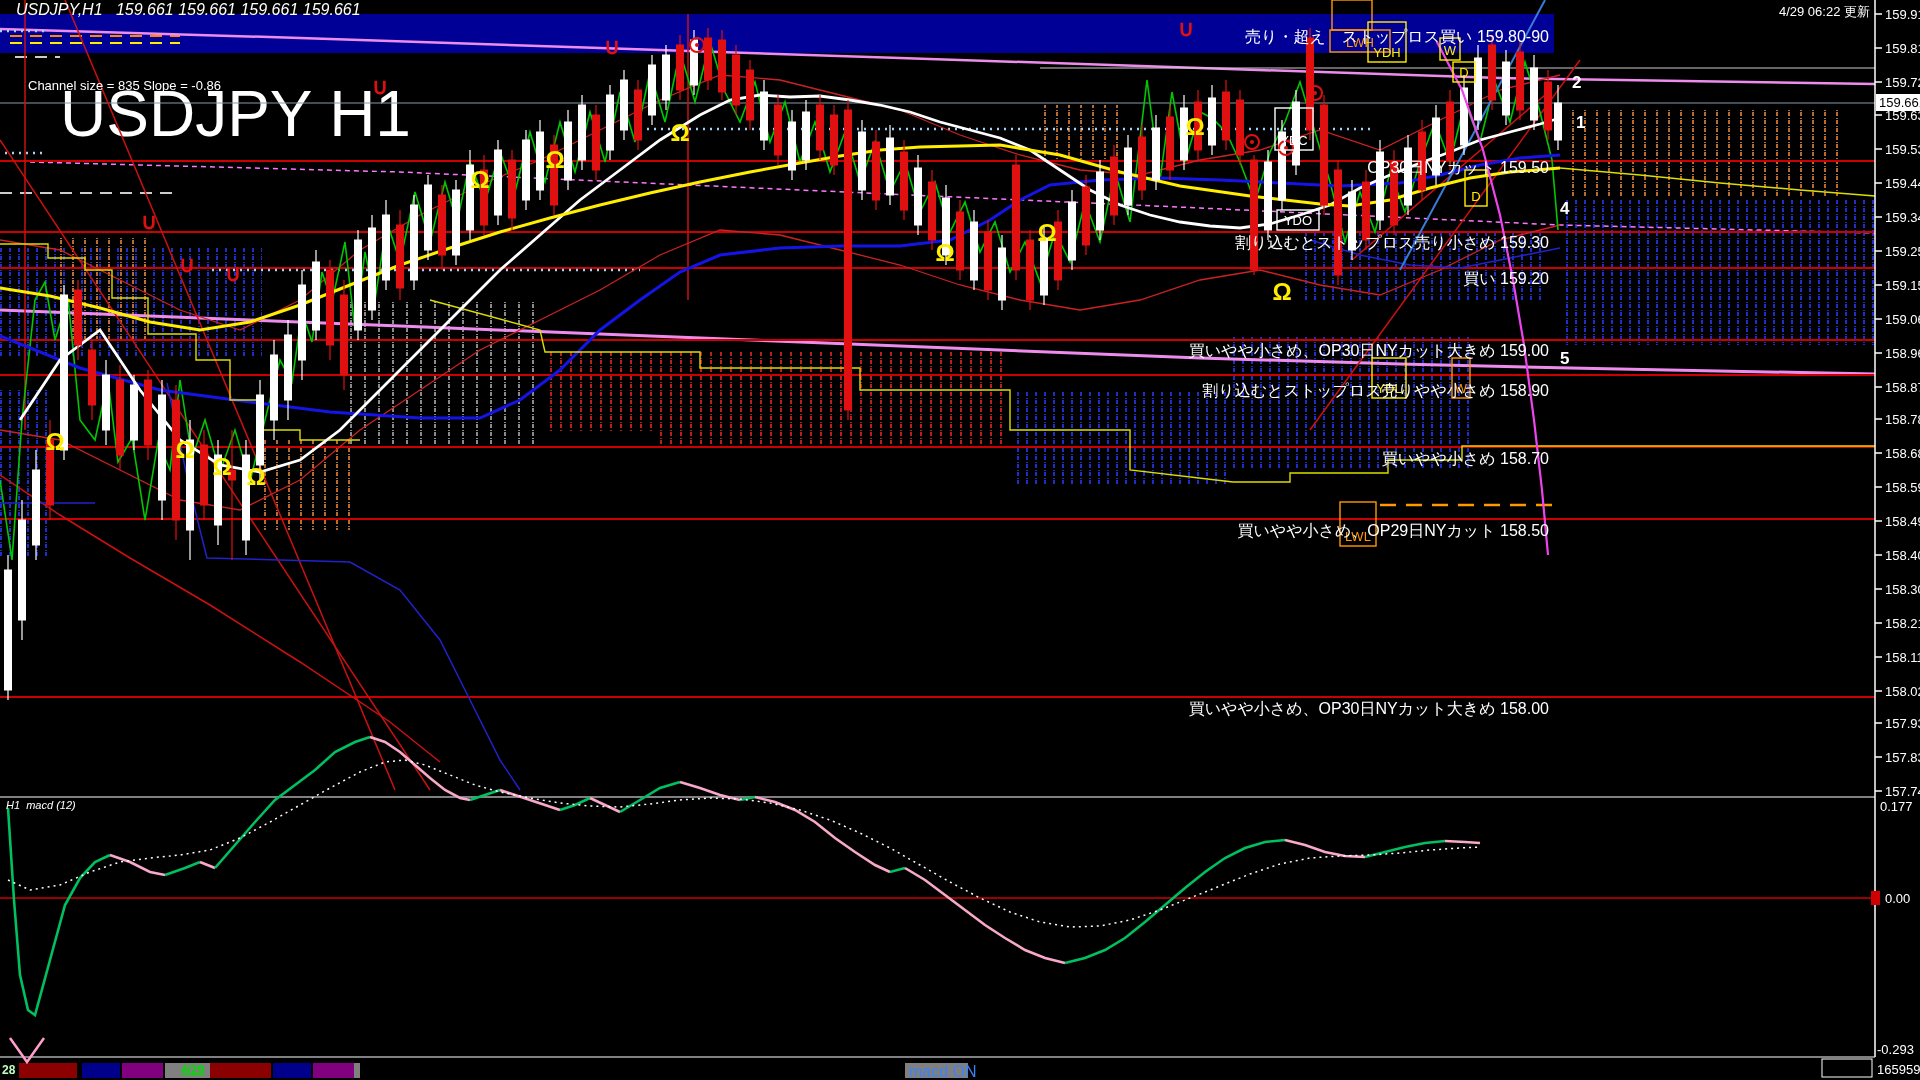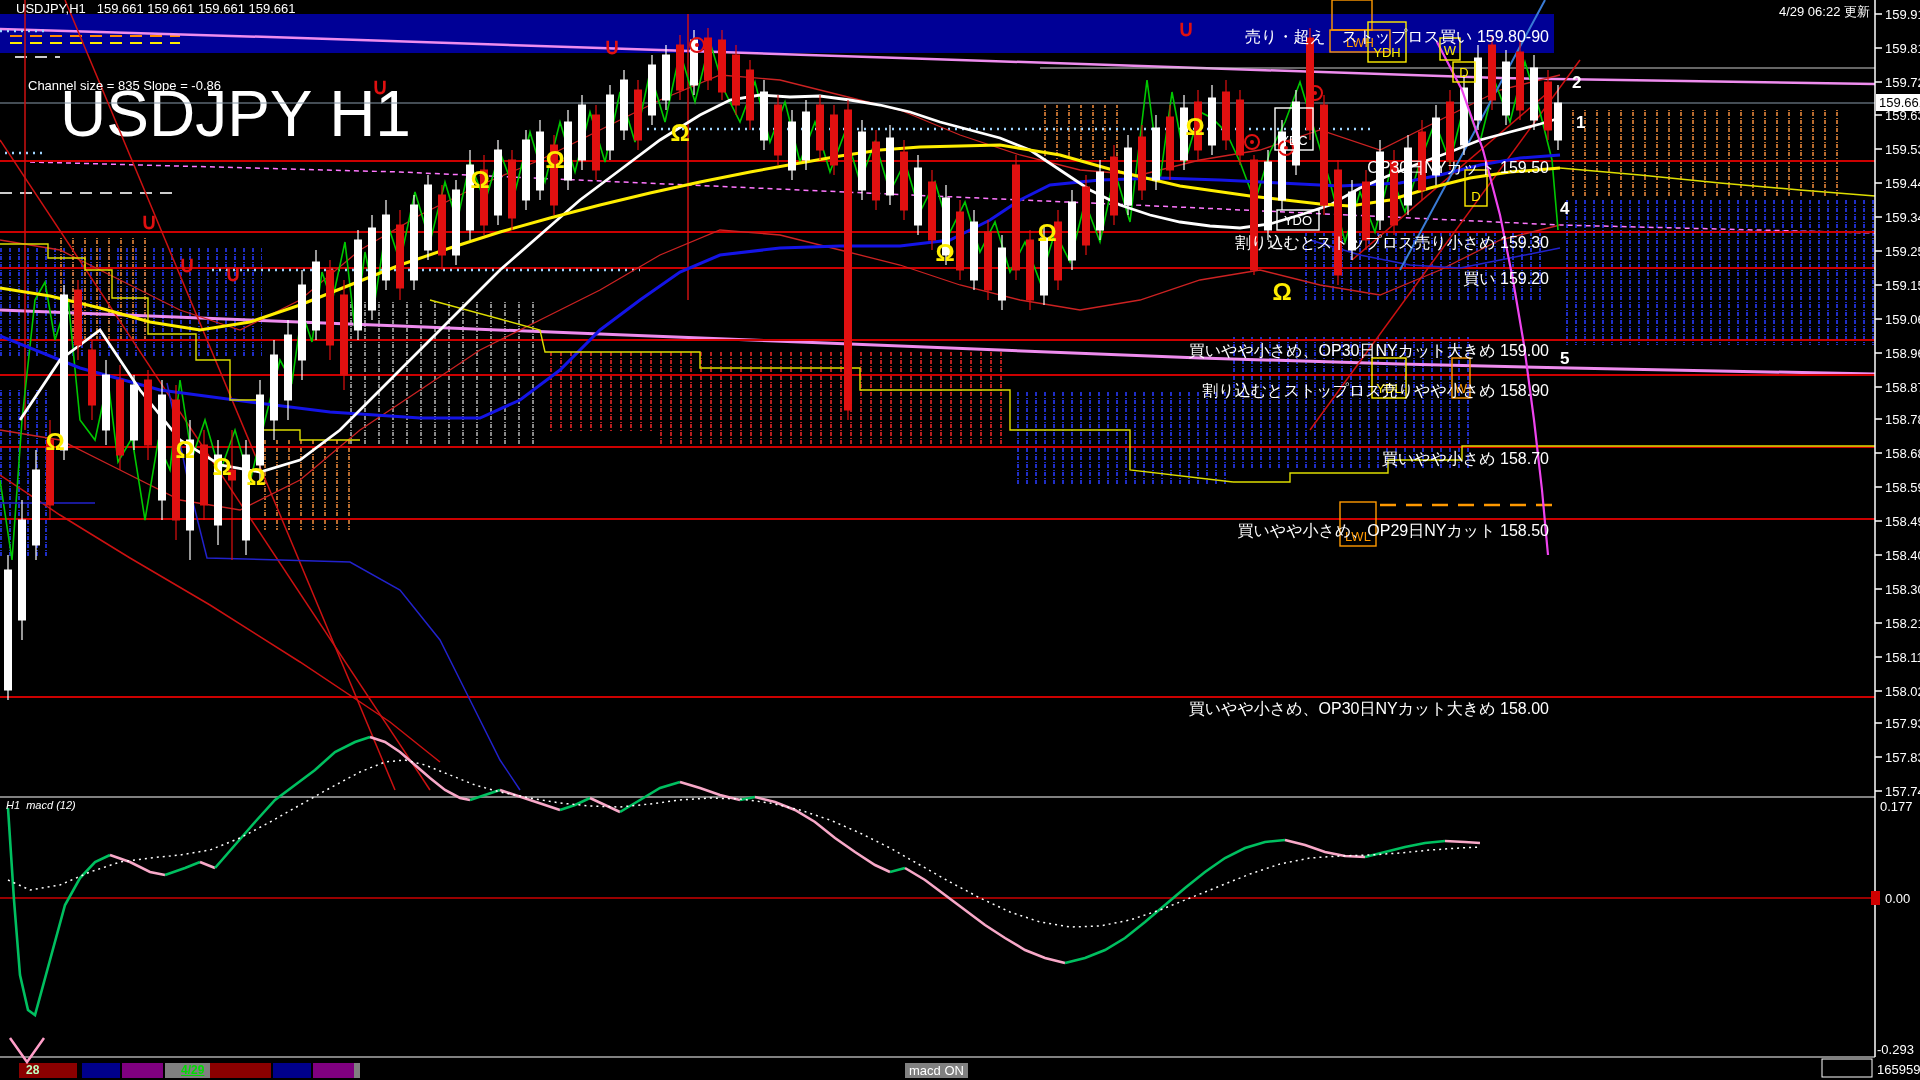--- a/index.html
+++ b/index.html
@@ -1,26 +1,26 @@
 <!DOCTYPE html>
 <html><head>
 <meta charset="utf-8">
 <style>
   html,body{margin:0;padding:0;background:#000;}
   #screen{position:relative;width:1920px;height:1080px;background:#000;overflow:hidden;
           font-family:"Liberation Sans", sans-serif;}
   svg{position:absolute;left:0;top:0;}
   .ov{position:absolute;color:#fff;white-space:pre;pointer-events:none;}
-  .title{left:16px;top:1px;font-size:13px;}
+  .title{left:16px;top:1px;font-size:16px;font-style:italic;}
   .date{right:50px;top:3px;font-size:13px;text-align:center;}
   .channel{left:28px;top:78px;font-size:13px;}
   .macdlabel{left:6px;top:799px;font-size:11px;font-style:italic;}
-  .b28{left:2px;top:1063px;font-size:12px;font-weight:bold;color:#bfffbf;margin-left:24px;}
+  .b28{left:2px;top:1063px;font-size:12px;font-weight:bold;color:#bfffbf;}
   .bdate{left:181px;top:1063px;font-size:12px;font-weight:bold;color:#00dd00;text-decoration:underline;}
-  .bmacd{left:909px;top:1063px;font-size:13px;color:#ffffff;}
+  .bmacd{left:909px;top:1063px;font-size:16px;color:#3b82f6;}
 </style>
 </head>
 <body>
 
 <div id="screen">
   <svg id="chart" width="1920" height="1080" viewBox="0 0 1920 1080">
       <defs>
         <pattern id="hBlue" width="9" height="8" patternUnits="userSpaceOnUse">
           <rect x="0" y="0" width="2" height="4" fill="#2233dd"></rect>
           <rect x="0" y="6" width="2" height="1" fill="#2233dd"></rect>

